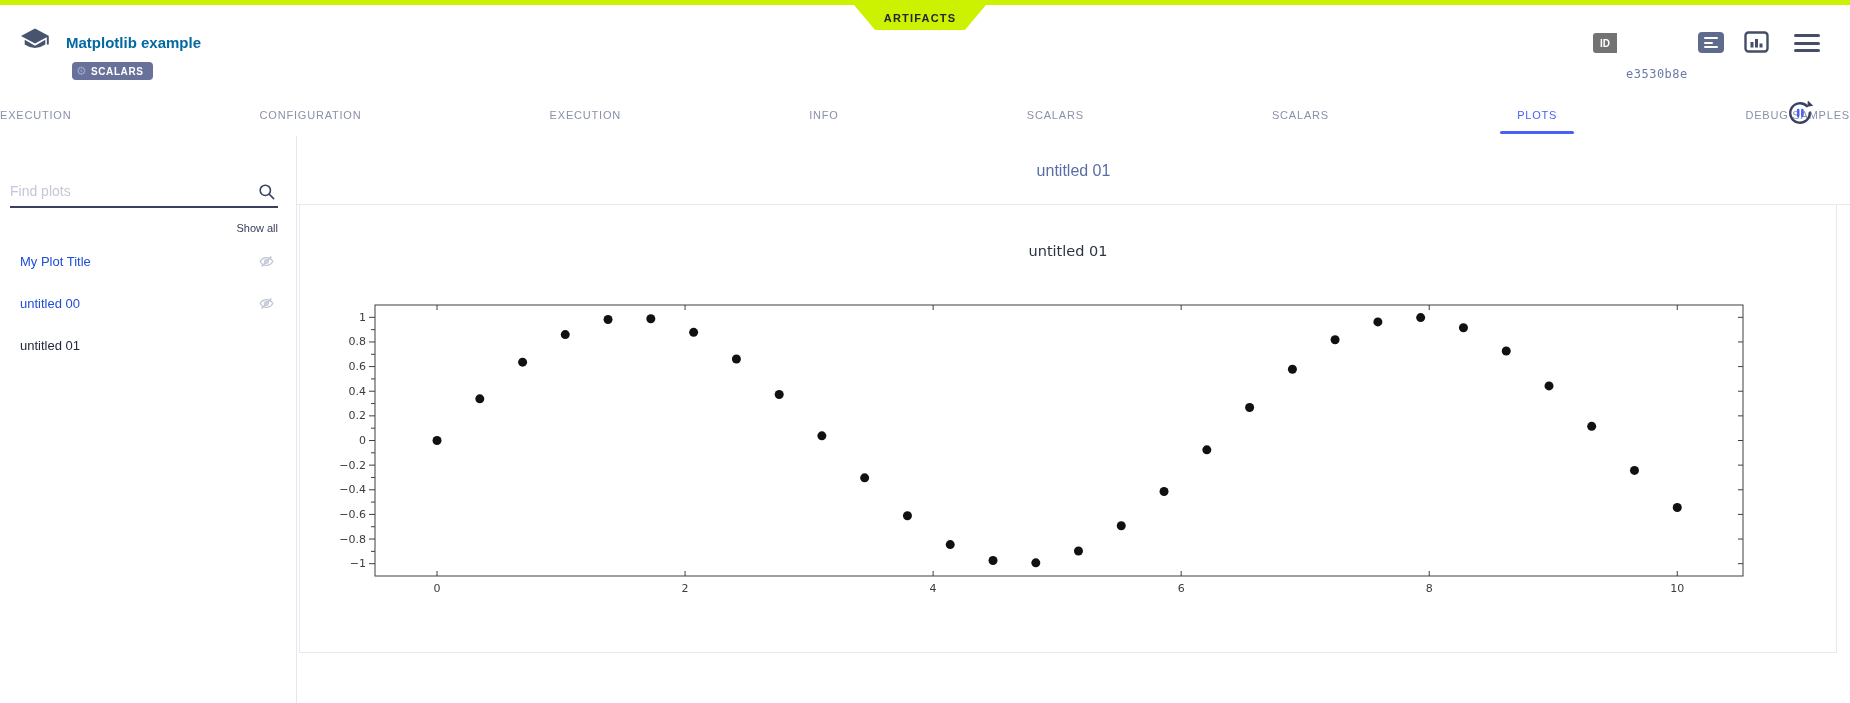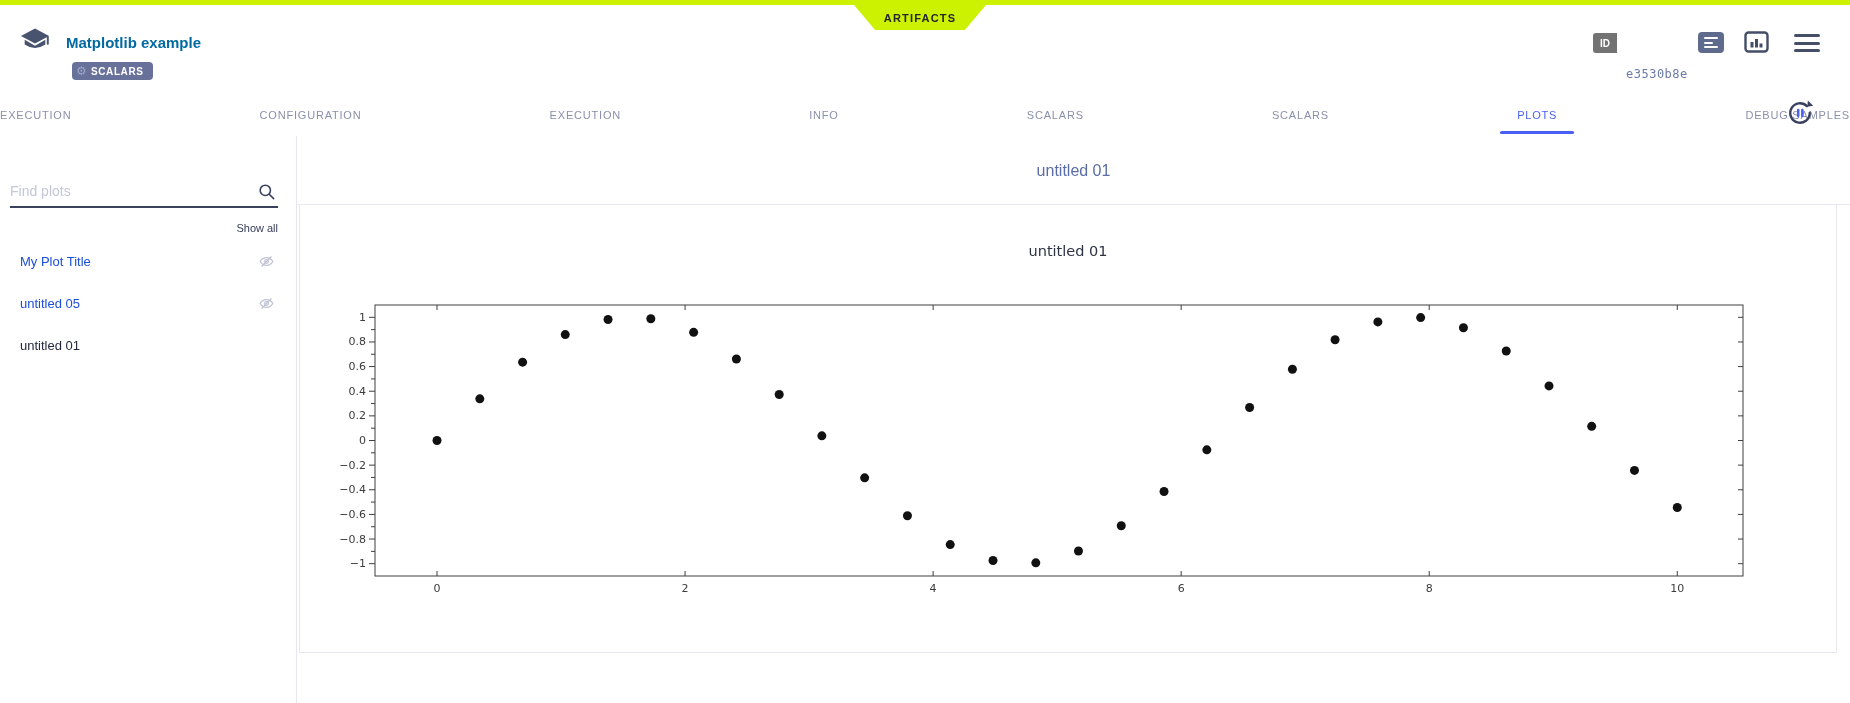--- a/index.html
+++ b/index.html
@@ -178,21 +178,21 @@
           <span class="plot-item-label">My Plot Title</span>
           <span class="eye">
             <svg width="17" height="17" viewBox="0 0 24 24" fill="none" stroke="#bfc4d4" stroke-width="1.8">
               <path d="M3 12s3.3-5.5 9-5.5S21 12 21 12s-3.3 5.5-9 5.5S3 12 3 12z"></path>
               <circle cx="12" cy="12" r="2.6"></circle>
               <path d="M5 19 19 5"></path>
             </svg>
           </span>
         </div>
         <div class="plot-item">
-          <span class="plot-item-label">untitled 05</span>
+          <span class="plot-item-label">untitled 00</span>
           <span class="eye">
             <svg width="17" height="17" viewBox="0 0 24 24" fill="none" stroke="#bfc4d4" stroke-width="1.8">
               <path d="M3 12s3.3-5.5 9-5.5S21 12 21 12s-3.3 5.5-9 5.5S3 12 3 12z"></path>
               <circle cx="12" cy="12" r="2.6"></circle>
               <path d="M5 19 19 5"></path>
             </svg>
           </span>
         </div>
         <div class="plot-item active">
           <span class="plot-item-label">untitled 01</span>

